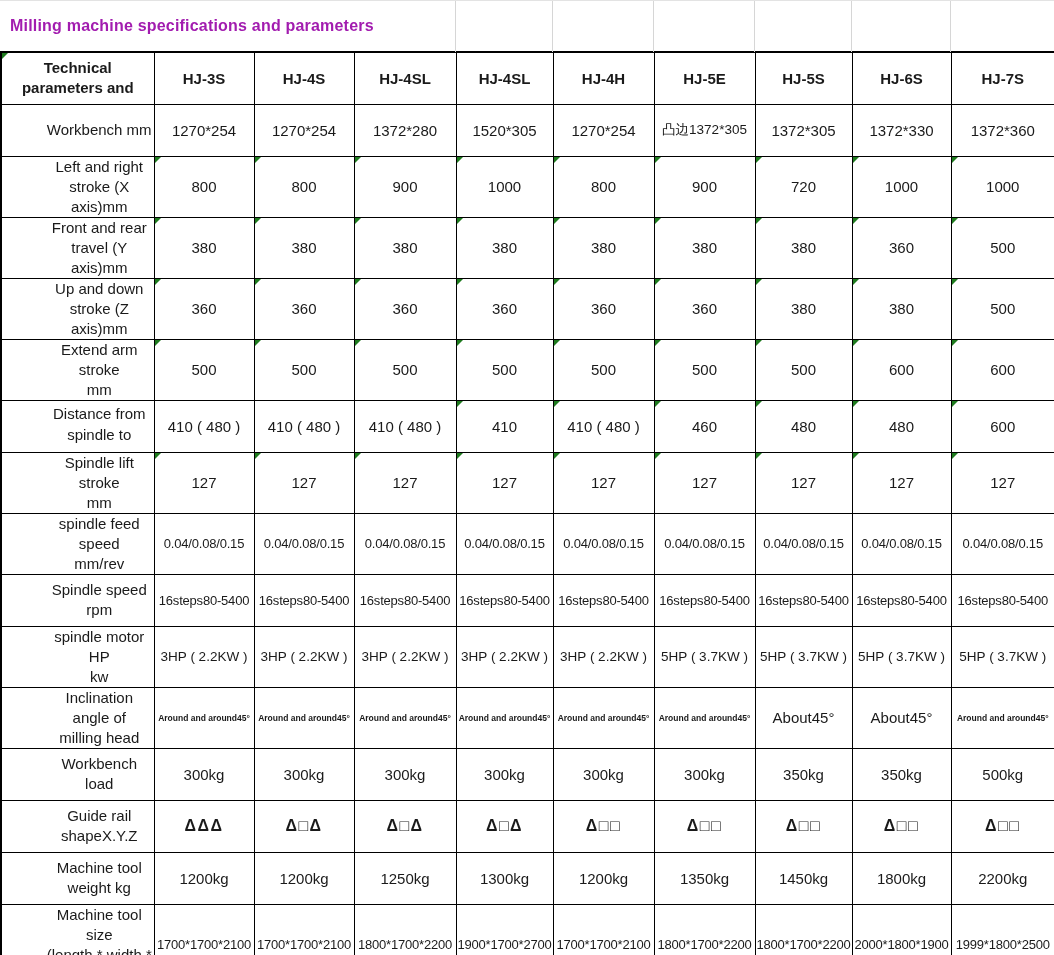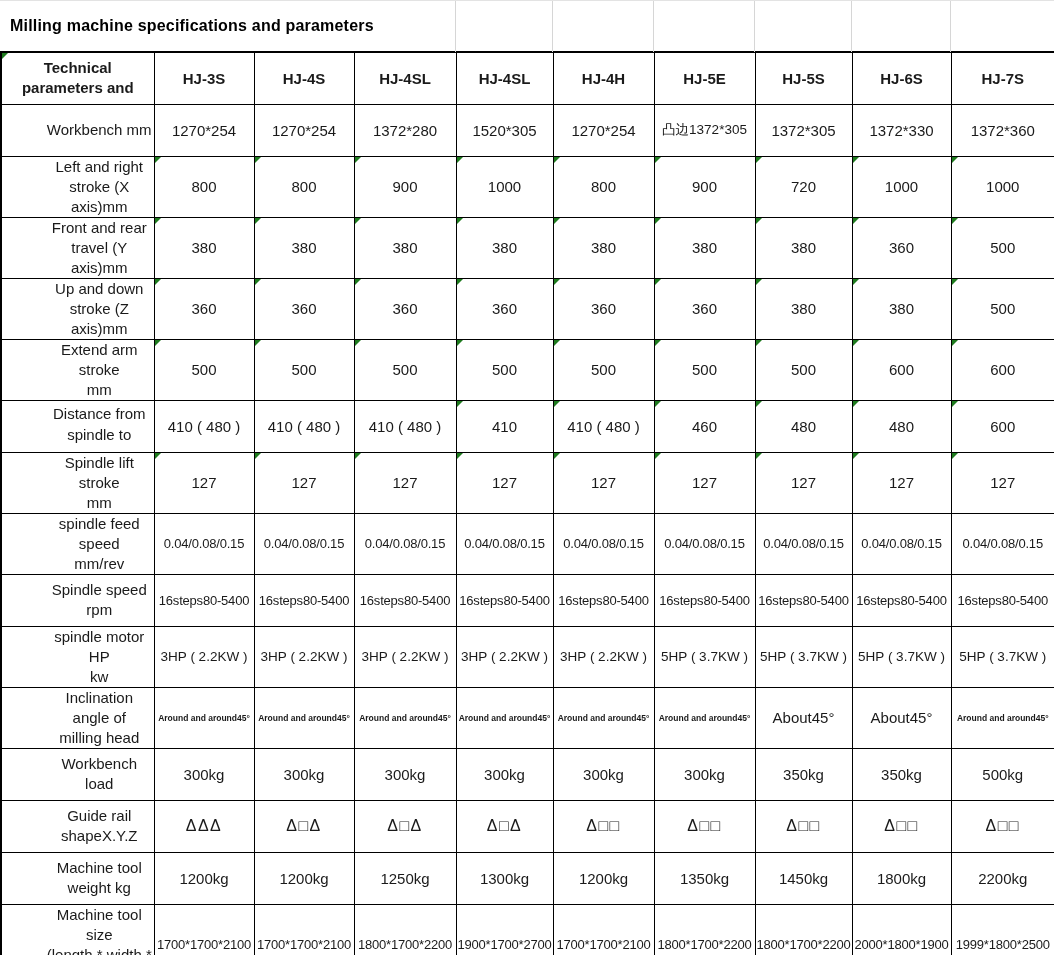--- a/index.html
+++ b/index.html
@@ -12,21 +12,21 @@
     overflow: hidden;
   }
   
   .titlebar {
     height: 51px;
     position: relative;
     border-top: 1px solid #e3e3e3;
   }
   .sheet-title {
     position: absolute; left: 10px; top: 50%; transform: translateY(-50%);
-    color: #000000; font-weight: bold; font-size: 16px;
+    color: #a21caf; font-weight: bold; font-size: 16px;
     letter-spacing: 0.2px;
     white-space: nowrap;
   }
   .gridstub { position: absolute; top: 0; height: 51px; width: 1px; background: #d6d6d6; }
 
   
   table {
     border-collapse: collapse;
     table-layout: fixed;
     width: 1054px;
@@ -48,21 +48,21 @@
   tbody tr { height: 52px; }
   tbody th { font-weight: normal; padding-left: 44px; }
   .lbl { white-space: pre-line; line-height: 20px; }
   .cliptd { vertical-align: top; }
   .cliptd .lbl { height: 49px; overflow: hidden; line-height: 21px; padding-top: 2px; }
 
   
   td.md  { font-size: 13.5px; }
   td.sm  { font-size: 13px; letter-spacing: -0.2px; }
   td.tiny { font-size: 8.5px; font-weight: bold; letter-spacing: 0; }
-  td.guide { font-size: 16px; font-weight: normal; letter-spacing: 1.5px; }
+  td.guide { font-size: 16px; font-weight: bold; letter-spacing: 1.5px; }
 
   
   .corner {
     position: absolute; top: 0; left: 0;
     width: 0; height: 0;
     border-top: 6px solid #1e7b1e;
     border-right: 6px solid transparent;
   }
 </style>
 </head>

